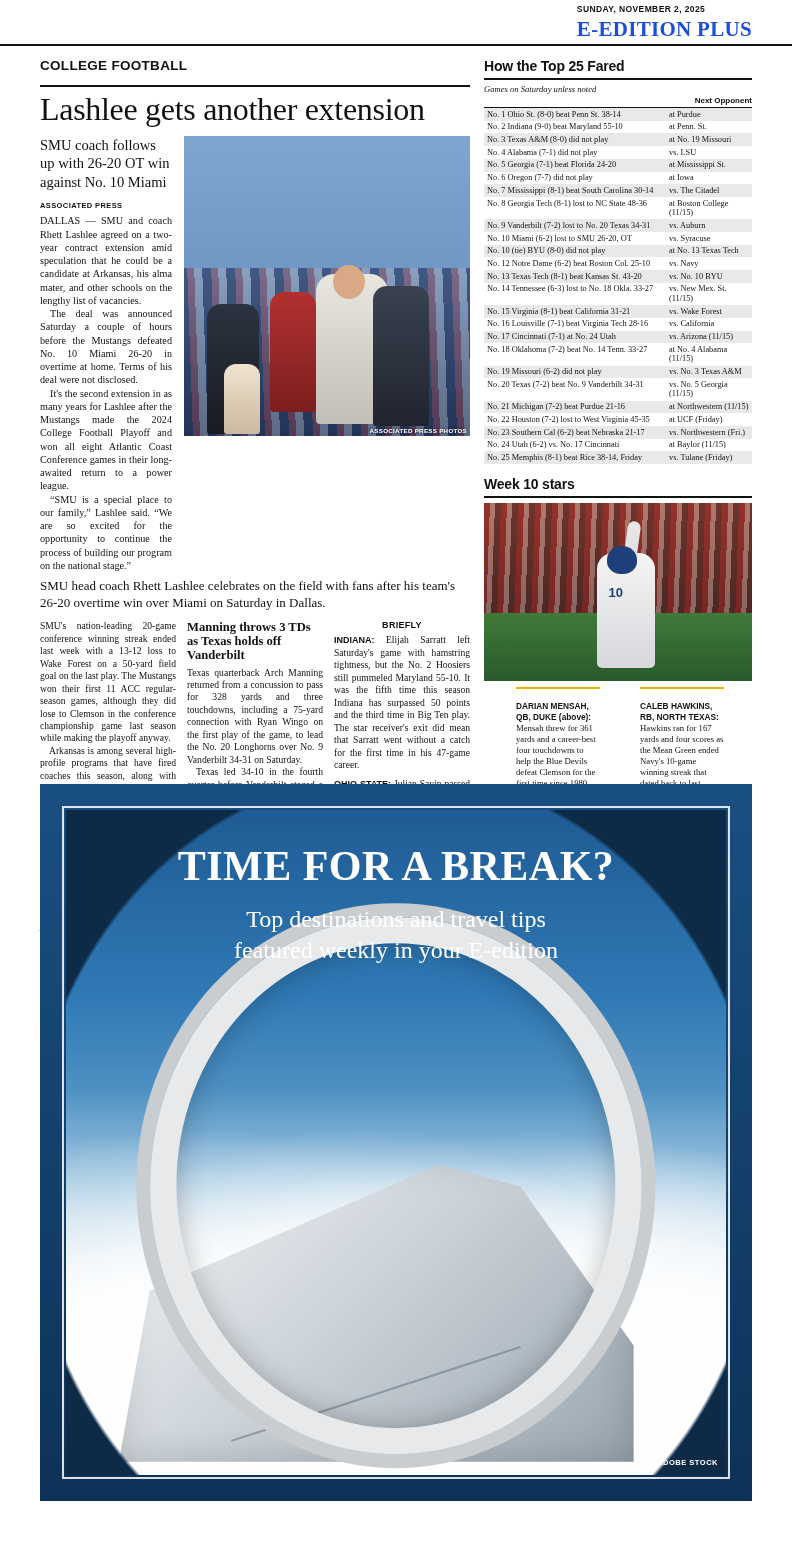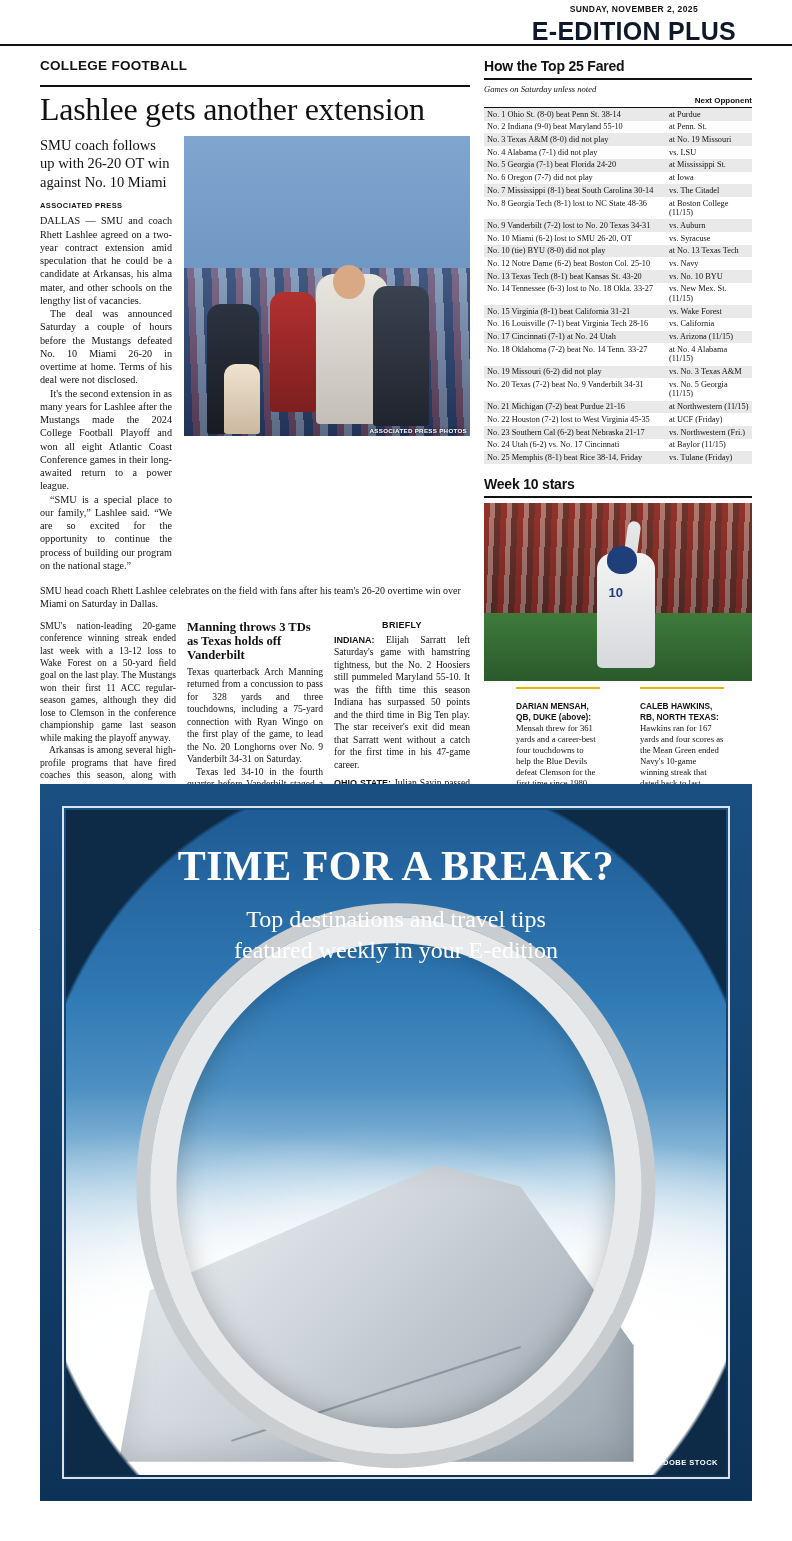--- a/index.html
+++ b/index.html
@@ -13,29 +13,29 @@
     position: relative;
     overflow: hidden;
   }
   .page { width:792px; height:1541px; position:relative; }
 
   
   .masthead {
     position:absolute; left:0; top:0; width:792px; height:46px;
     border-bottom: 2px solid #111;
   }
-  .masthead-inner { position:absolute; right:56px; top:4px; text-align:center;margin-left:48px; }
+  .masthead-inner { position:absolute; right:40px; top:4px; text-align:left;margin-left:48px; }
   .masthead-date {
     font-family:"Liberation Sans", sans-serif;
     font-size:8.5px; font-weight:bold; letter-spacing:.4px; color:#111;
     margin-bottom:3px;
   }
   .masthead-title {
-    font-family:Liberation Sans, sans-serif;
-    font-size:25px; font-weight:bold; letter-spacing:.3px; color:#0f172a;
+    font-family:Liberation Serif, serif;
+    font-size:21px; font-weight:bold; letter-spacing:.3px; color:#1d4ed8;
   }
 
   
   .left-col { position:absolute; left:40px; top:58px; width:430px; }
 
   .kicker {
     font-family:"Liberation Sans", sans-serif;
     font-weight:bold; font-size:13.5px; letter-spacing:.3px;
     border-bottom:2px solid #111; padding-bottom:12px; margin-bottom:6px;
   }
@@ -107,23 +107,23 @@
     position:absolute; left:14%; top:76%; width:36px; height:70px;
     background: linear-gradient(#f0e3cf, #cbb9a0); border-radius:12px 12px 3px 3px;
   }
   .photo-credit {
     position:absolute; right:3px; bottom:2px;
     font-family:"Liberation Sans", sans-serif;
     font-size:6.2px; font-weight:bold; color:#fff; letter-spacing:.3px;
     text-shadow:0 0 3px rgba(0,0,0,.8);
   }
   .caption {
-    width:430px; margin-top:10px; padding-top:3px;
+    width:430px; margin-top:3px; padding-top:3px;
     font-family:"Liberation Serif", serif;
-    font-size:10px; line-height:1.28;
+    font-size:13px; line-height:1.28;
   }
 
   
   .cols3 { display:flex; gap:11px; margin-top:9px; width:430px; }
   .col3 { width:136px; flex:0 0 136px; }
   .col3 p {
     margin:0; font-size:9.6px; line-height:1.30; text-align:justify;
     text-indent:9px; hyphens:auto;
   }
   .col3 p.first { text-indent:0; }

